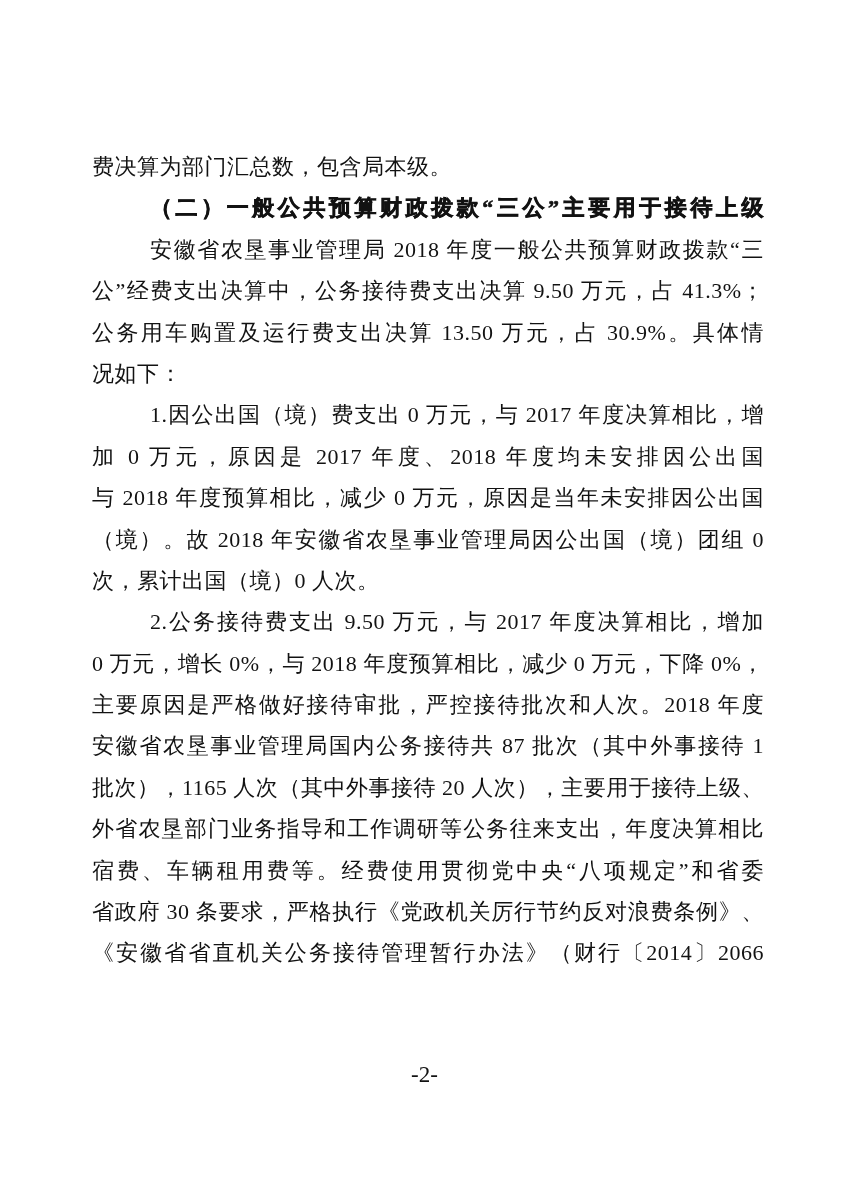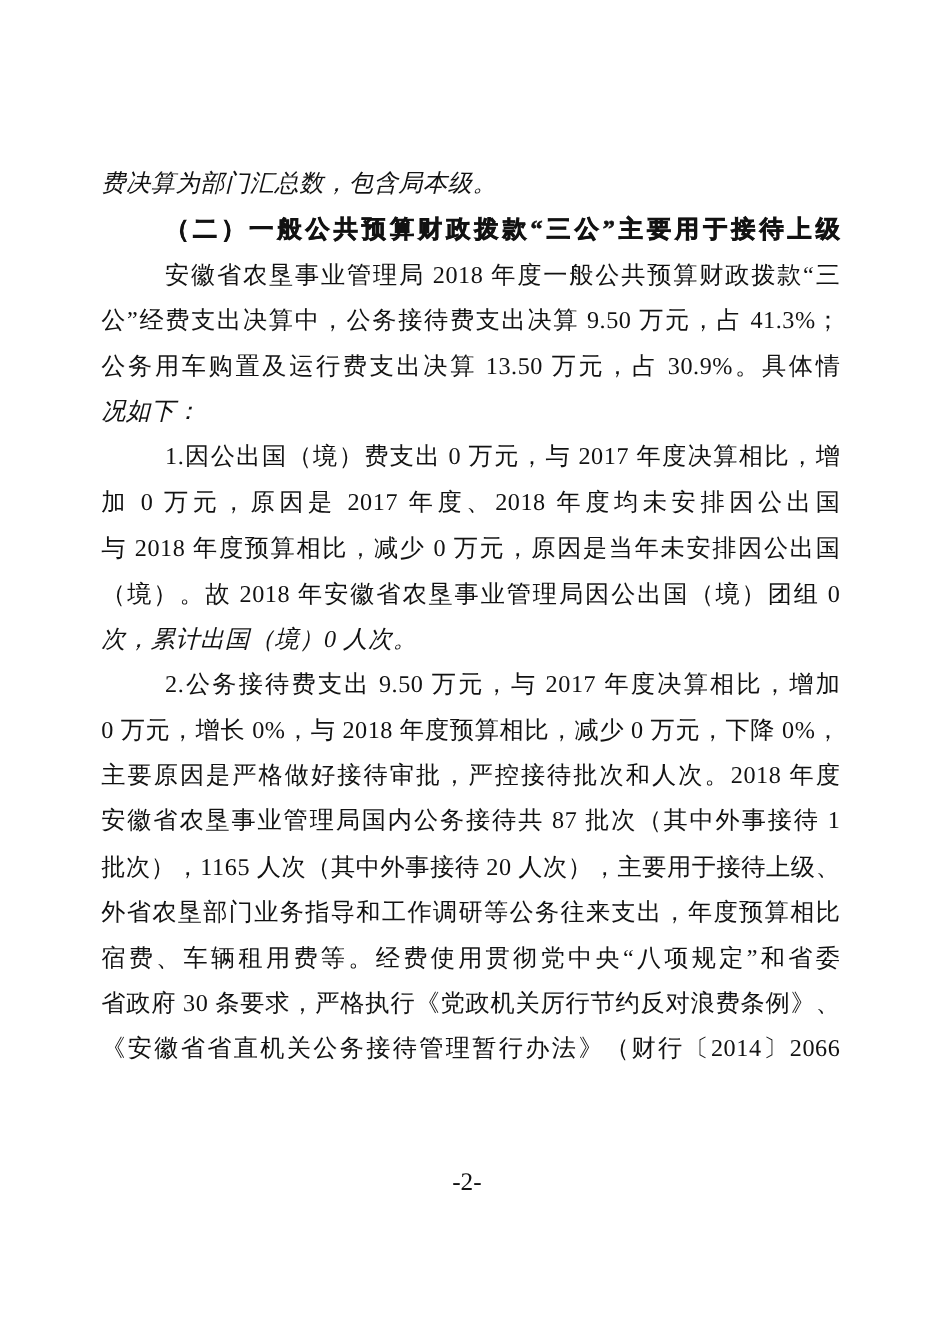--- a/index.html
+++ b/index.html
@@ -32,21 +32,20 @@
     height: 41.4px;
     overflow: hidden;
     text-align: justify;
     text-align-last: justify;
     text-justify: inter-character;
     letter-spacing: 0.5px;
   }
   .line.end {
     text-align: center;
     text-align-last: left;
-    font-style: italic;
   }
   .line.indent {
     padding-left: 58px;
   }
   .line.bold {
     font-weight: bold;
     -webkit-text-stroke: 0.6px #121212;
   }
   .footer {
     position: absolute;
@@ -72,19 +71,19 @@
       <div class="line indent">1.因公出国（境）费支出 0 万元，与 2017 年度决算相比，增</div>
       <div class="line">加 0 万元，原因是 2017 年度、2018 年度均未安排因公出国（境）。</div>
       <div class="line">与 2018 年度预算相比，减少 0 万元，原因是当年未安排因公出国</div>
       <div class="line">（境）。故 2018 年安徽省农垦事业管理局因公出国（境）团组 0</div>
       <div class="line end">次，累计出国（境）0 人次。</div>
       <div class="line indent">2.公务接待费支出 9.50 万元，与 2017 年度决算相比，增加</div>
       <div class="line">0 万元，增长 0%，与 2018 年度预算相比，减少 0 万元，下降 0%，</div>
       <div class="line">主要原因是严格做好接待审批，严控接待批次和人次。2018 年度</div>
       <div class="line">安徽省农垦事业管理局国内公务接待共 87 批次（其中外事接待 1</div>
       <div class="line">批次），1165 人次（其中外事接待 20 人次），主要用于接待上级、</div>
-      <div class="line">外省农垦部门业务指导和工作调研等公务往来支出，年度预算相比</div>
+      <div class="line">外省农垦部门业务指导和工作调研等公务往来支出，年度决算相比</div>
       <div class="line">宿费、车辆租用费等。经费使用贯彻党中央“八项规定”和省委</div>
       <div class="line">省政府 30 条要求，严格执行《党政机关厉行节约反对浪费条例》、</div>
       <div class="line">《安徽省省直机关公务接待管理暂行办法》（财行〔2014〕2066</div>
     </div>
   <div class="footer">-2-</div>
 </div>
 
 </body></html>

